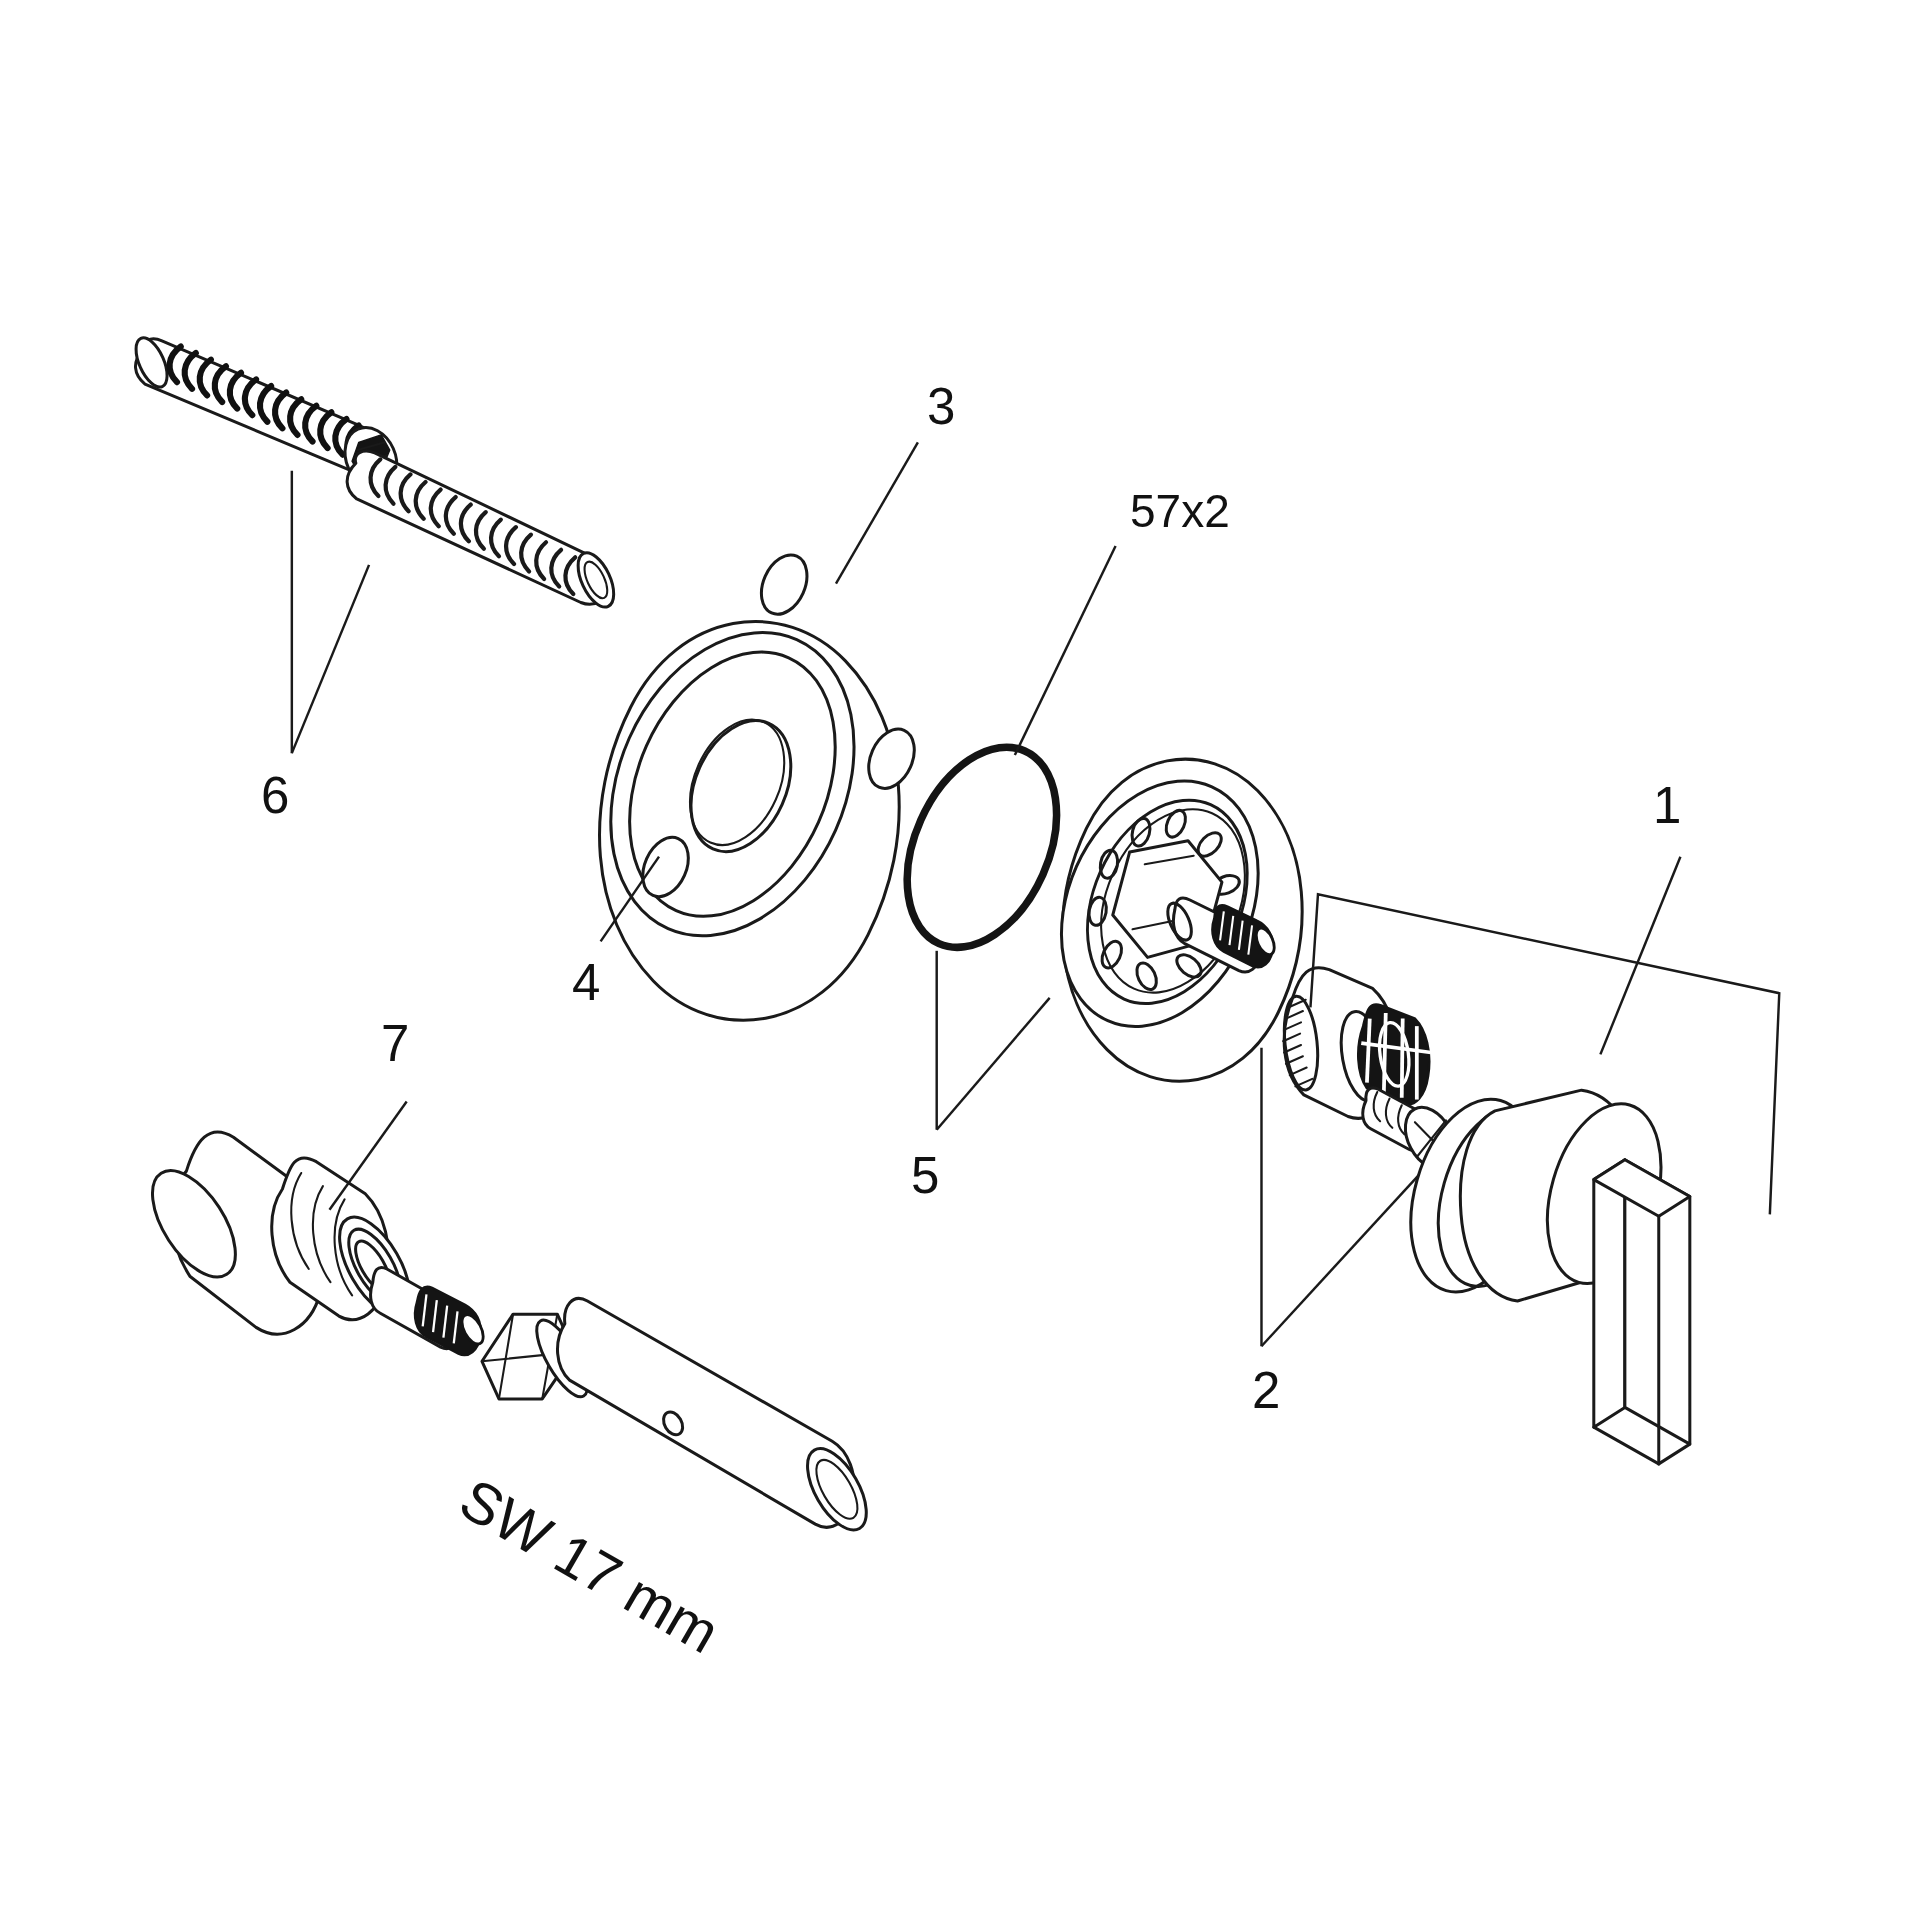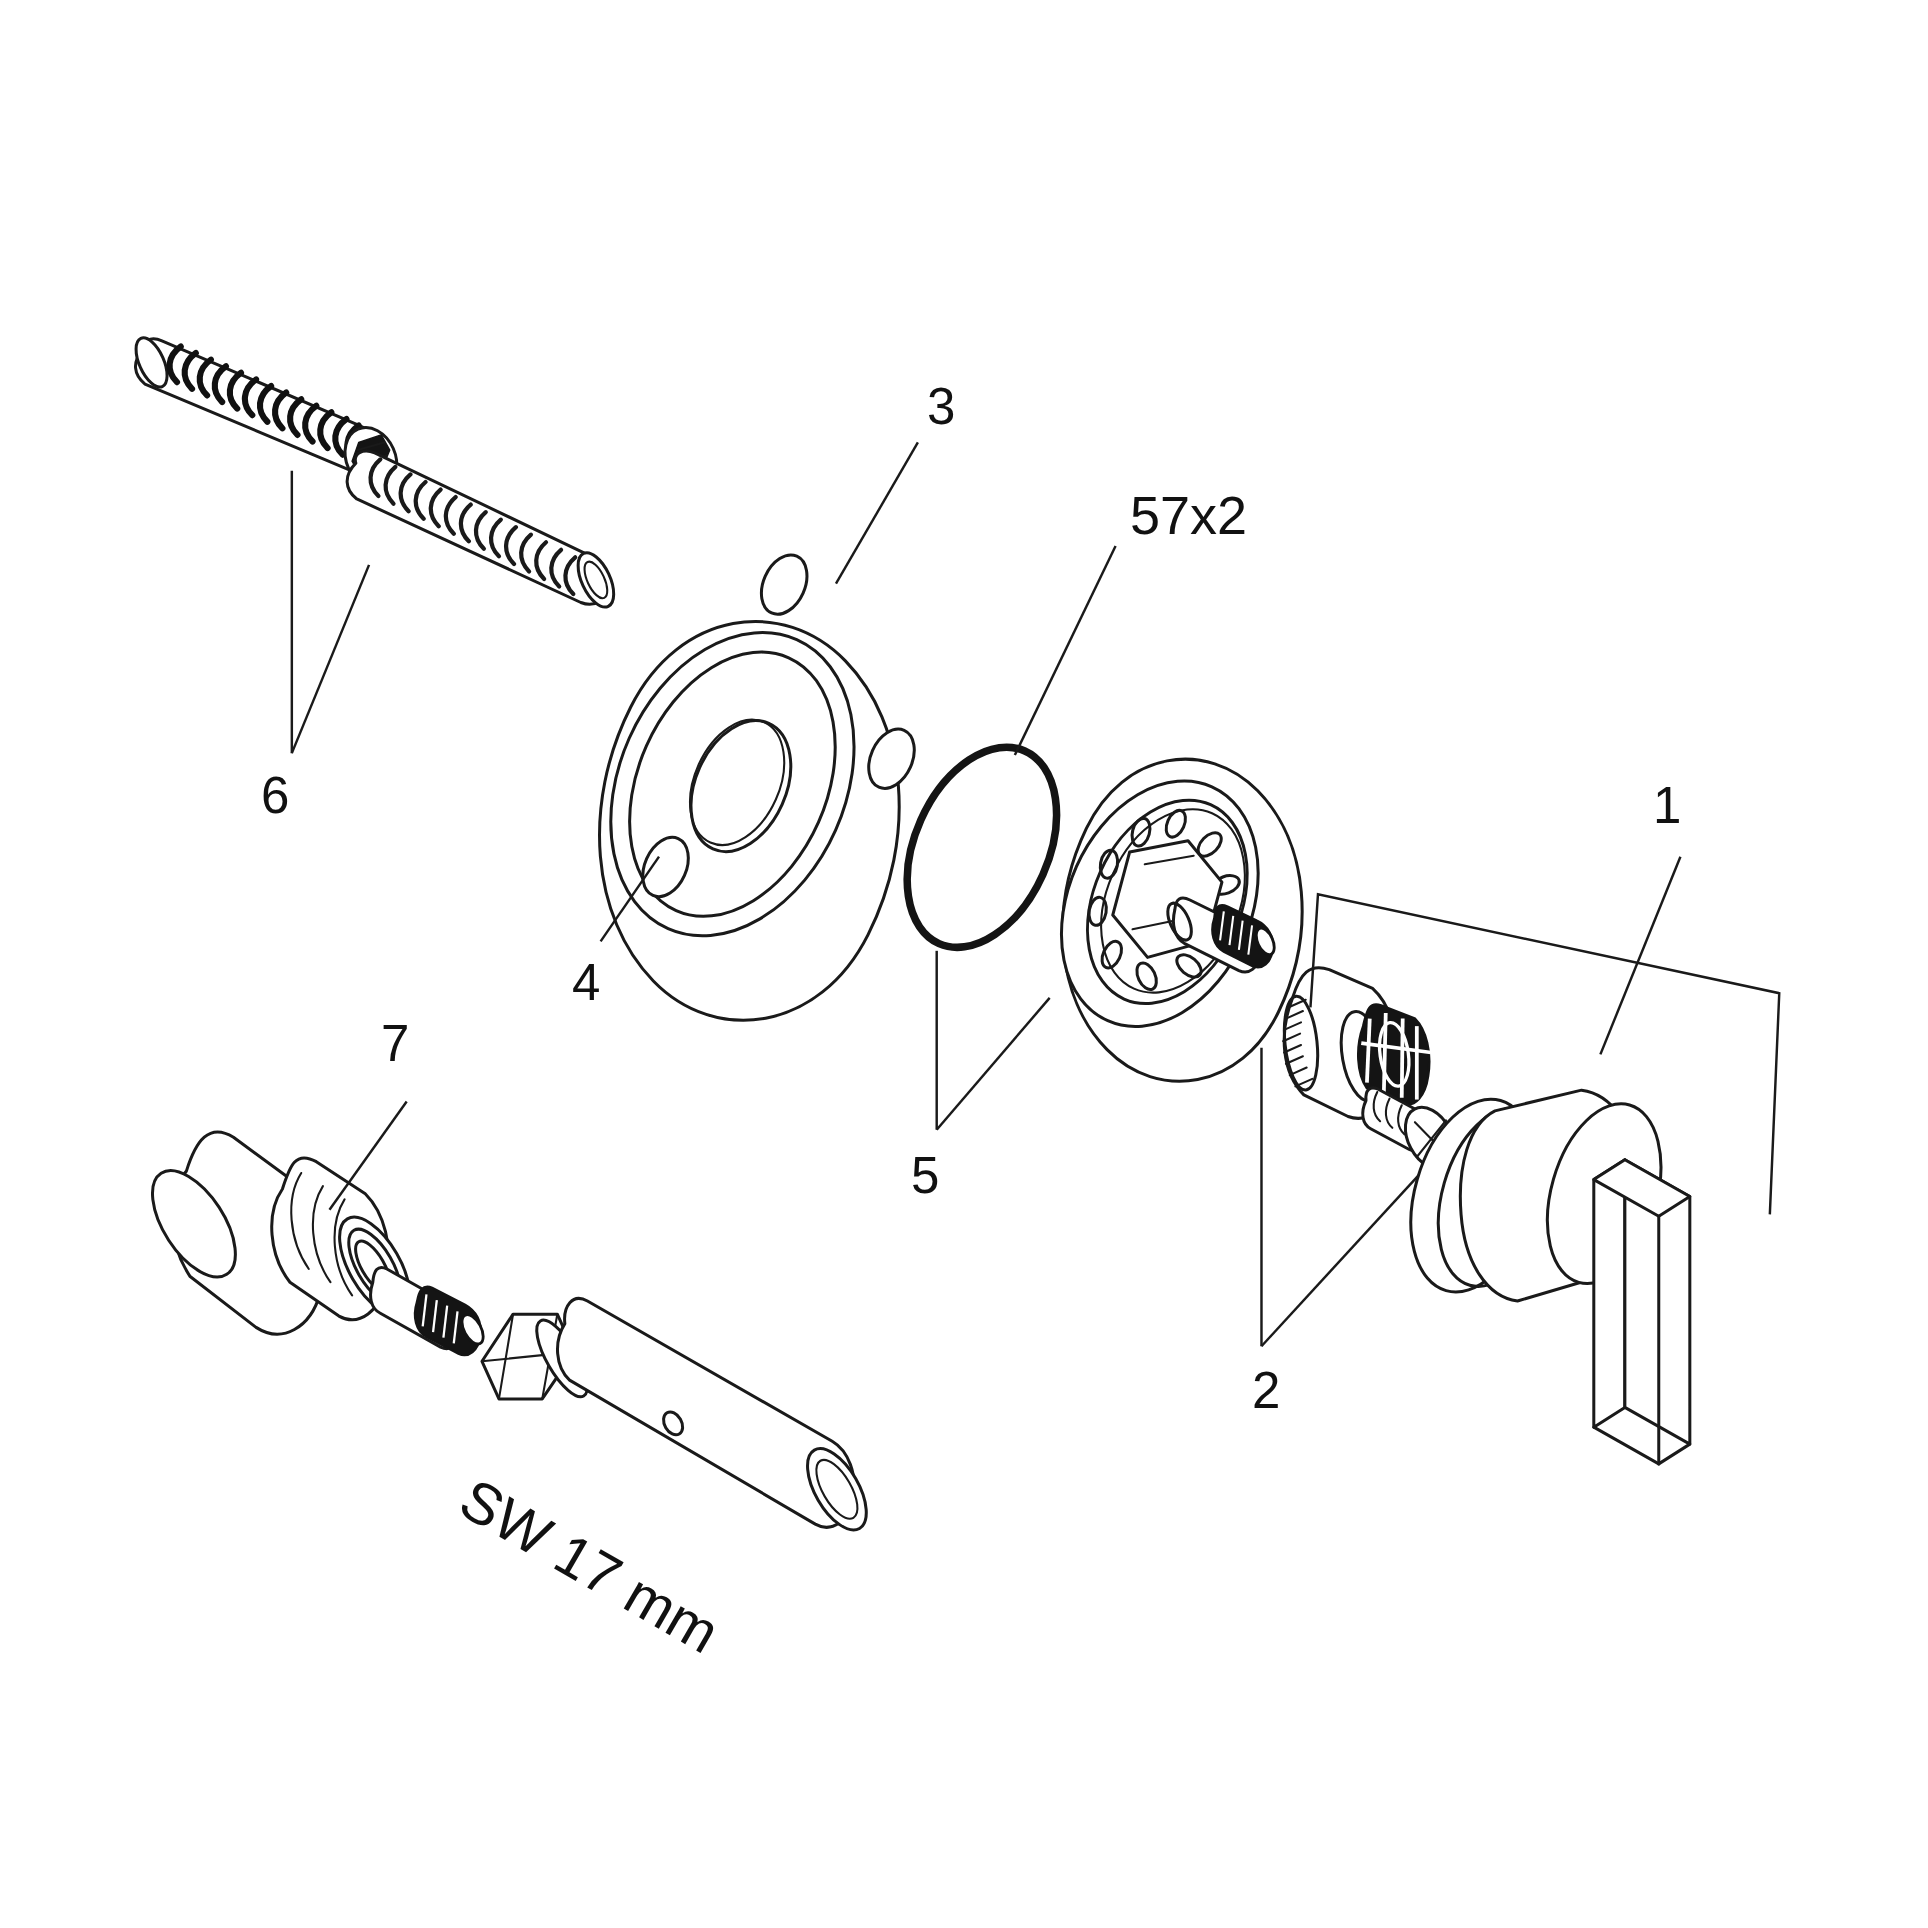--- a/index.html
+++ b/index.html
@@ -39,21 +39,21 @@
   .callout-text {
     position: absolute;
     color: #111111;
     font-family: "Liberation Sans", sans-serif;
     font-weight: 400;
     line-height: 1;
     white-space: nowrap;
     user-select: none;
   }
   .num { font-size: 51px; }
-  .oring-label { font-size: 54px; }
+  .oring-label { font-size: 46px; }
   .sw-label {
     font-size: 58px;
     transform-origin: left top;
   }
 </style>
 </head>
 <body>
 
 <div id="diagram-root">
 

